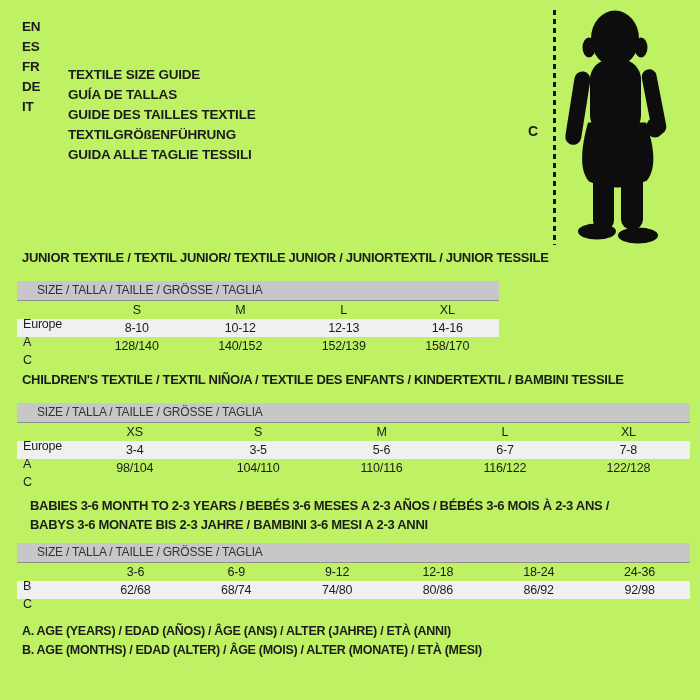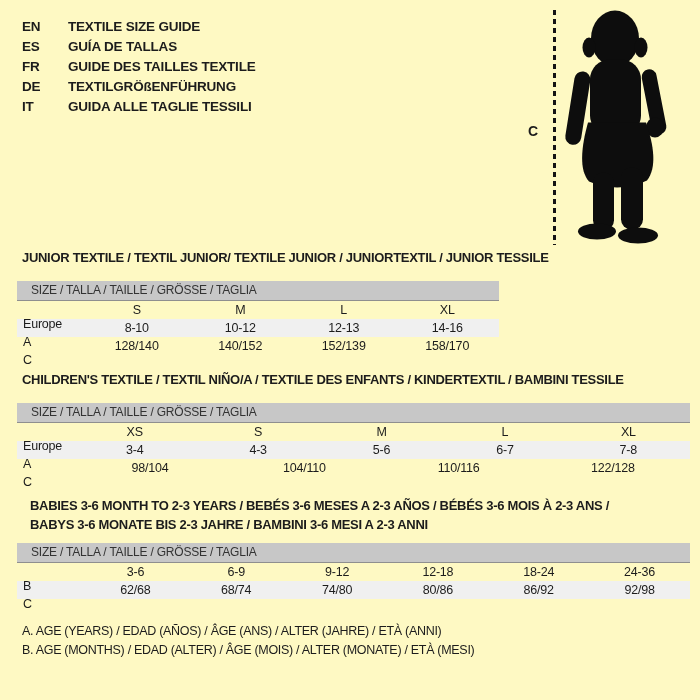--- a/index.html
+++ b/index.html
@@ -1,48 +1,48 @@
 <!DOCTYPE html>
 <html style="--header-bar: #c7c7c7; --shaded-row: #f0f0f0; --silhouette: #0d0d0d;"><head>
 <meta charset="utf-8">
 <style>
   html,body{margin:0;padding:0;background:#fff;}
   .canvas{
-    position:relative;width:700px;height:700px;background:#fef9c3;overflow:hidden;
+    position:relative;width:700px;height:700px;background:#bef264;overflow:hidden;
     font-family:"Liberation Sans","DejaVu Sans",sans-serif;color:#1c1c1c;
   }
   
   .lang-list{position:absolute;left:22px;top:17px;}
   .lang-row{display:flex;height:20px;line-height:20px;}
   .lang-code{width:46px;font-weight:700;font-size:13.5px;letter-spacing:-0.2px;}
-  .lang-label{font-weight:700;font-size:13.5px;letter-spacing:-0.2px;white-space:nowrap;}
+  .lang-label{font-weight:700;font-size:13.5px;letter-spacing:-0.2px;white-space:nowrap;margin-top:48px;}
   
   .height-label{position:absolute;left:528px;top:123px;font-weight:700;font-size:14px;}
   .dashed-line{position:absolute;left:553px;top:10px;width:3px;height:235px;
     background:repeating-linear-gradient(to bottom,#141414 0 5px,transparent 5px 9px);}
   .baby-svg{position:absolute;left:563px;top:6px;width:135px;height:238px;fill:var(--silhouette,#0d0d0d);}
   
   .sec-title{position:absolute;left:22px;font-weight:700;font-size:13px;line-height:19px;letter-spacing:-0.3px;white-space:nowrap;}
   .tbl{position:absolute;left:17px;}
   .sec1 .sec-title{top:248px;}
   .sec1 .tbl{top:281px;width:482px;}
   .sec2 .sec-title{top:370px;}
   .sec2 .tbl{top:403px;width:673px;}
   .sec3 .sec-title{top:496px;margin-left:8px;}
   .sec3 .tbl{top:543px;width:673px;}
   .tbl-header{height:19px;line-height:19px;background:var(--header-bar,#c7c7c7);
-    border-bottom:1px solid #8f8f8f;padding-left:14px;font-size:12px;color:#333;letter-spacing:-0.2px;}
+    border-bottom:1px solid #8f8f8f;padding-left:20px;font-size:12px;color:#333;letter-spacing:-0.2px;}
   .tbl-row{display:flex;height:18px;line-height:18px;font-size:12.5px;letter-spacing:-0.2px;}
   .tbl-row.shaded{background:var(--shaded-row,#f0f0f0);}
   .cell{flex:1;text-align:center;}
   .cell.label{flex:0 0 62px;text-align:left;padding-left:6px;margin-top:14px;}
   .tbl[data-table-idx="1"] .cell.label{flex-basis:50px;}
   
   .footnotes{position:absolute;left:22px;top:622px;}
-  .footnote{height:18.5px;line-height:18.5px;font-weight:400;font-size:12.5px;letter-spacing:-0.3px;white-space:nowrap;}
+  .footnote{height:18.5px;line-height:18.5px;font-weight:700;font-size:12.5px;letter-spacing:-0.3px;white-space:nowrap;}
 </style>
 </head>
 <body>
 
 <div class="canvas">
 
   <div class="lang-list">
     <div class="lang-row">
       <span class="lang-code">EN</span>
       <span class="lang-label">TEXTILE SIZE GUIDE</span>
@@ -122,30 +122,31 @@
           <div class="cell label">Europe</div>
           <div class="cell">XS</div>
           <div class="cell">S</div>
           <div class="cell">M</div>
           <div class="cell">L</div>
           <div class="cell">XL</div>
         </div>
         <div class="tbl-row shaded">
           <div class="cell label">A</div>
           <div class="cell">3-4</div>
-          <div class="cell">4-3</div>
+          <div class="cell">3-5</div>
           <div class="cell">5-6</div>
           <div class="cell">6-7</div>
           <div class="cell">7-8</div>
         </div>
         <div class="tbl-row">
           <div class="cell label">C</div>
           <div class="cell">98/104</div>
           <div class="cell">104/110</div>
           <div class="cell">110/116</div>
+          <div class="cell">116/122</div>
           <div class="cell">122/128</div>
         </div>
       </div>
   </section>
 
   <section class="sec sec3">
     <div class="sec-title">
         <div>BABIES 3-6 MONTH TO 2-3 YEARS / BEBÉS 3-6 MESES A 2-3 AÑOS / BÉBÉS 3-6 MOIS À 2-3 ANS /</div>
         <div>BABYS 3-6 MONATE BIS 2-3 JAHRE / BAMBINI 3-6 MESI A 2-3 ANNI</div>
       </div>

